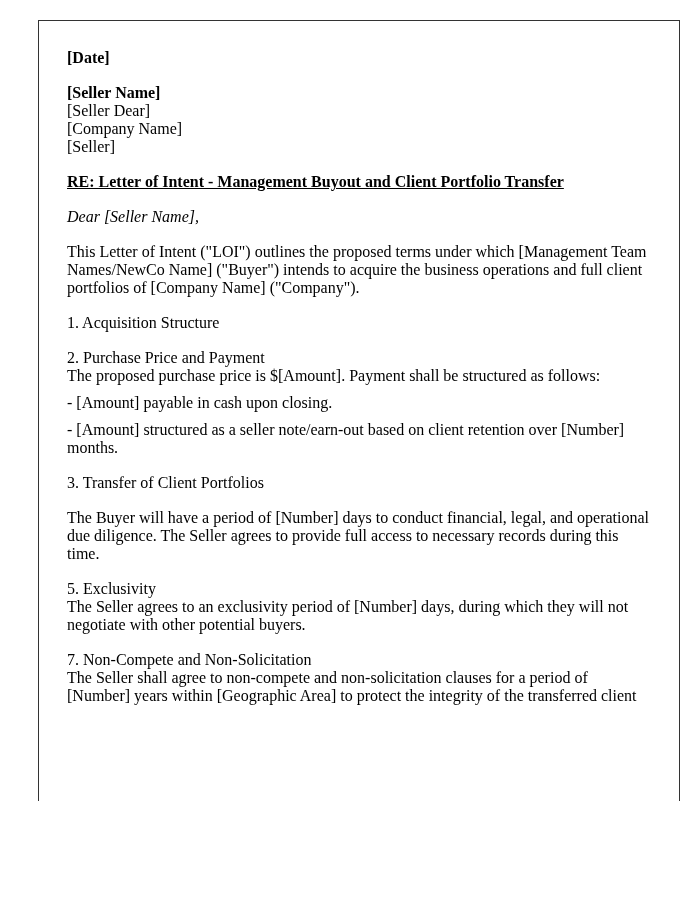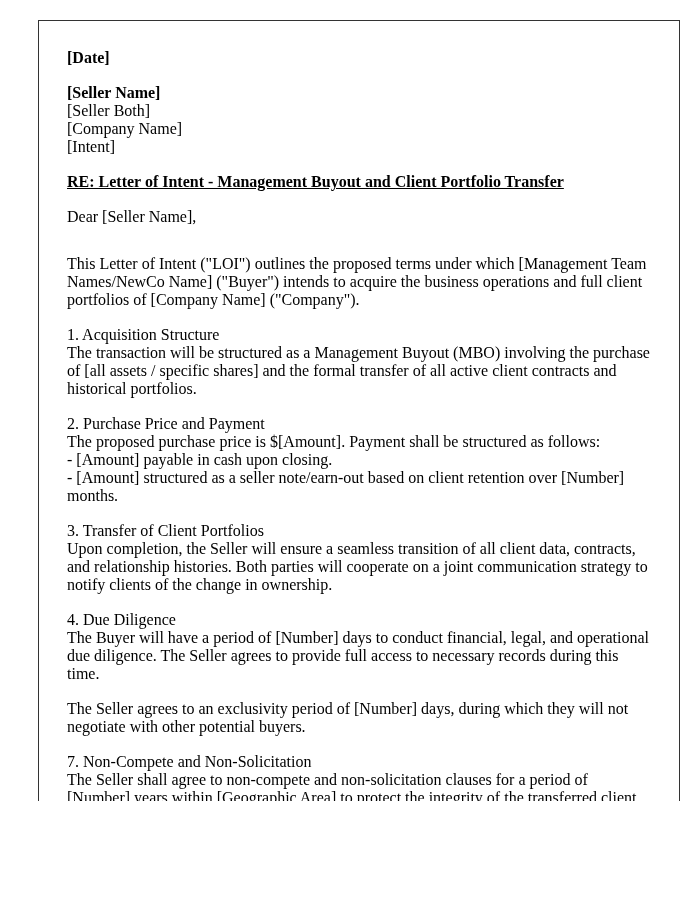--- a/index.html
+++ b/index.html
@@ -31,73 +31,71 @@
       min-height: 1000px;
       border: 1px solid #333333;
       padding: 28px 28px 28px 28px;
       background: #ffffff;
     }
     .line { display: block; }
     .bold { font-weight: bold; }
     .date-block { margin: 0 0 17px 0; }
     .address-block { margin: 0 0 17px 0; font-family: Liberation Serif, serif; }
     .subject { margin: 0 0 17px 0; font-weight: bold; text-decoration: underline; }
-    .salutation { margin: 0 0 29px 0; }
+    .salutation { margin: 0 0 17px 0; font-style: italic; }
     .intro { margin: 0 0 17px 0; }
     .section { margin: 0 0 17px 0; }
     .section-title { font-weight: normal; display: block; }
     .section-body { display: block; }
-    .bullet { display: block; }
+    .bullet { display: block; margin-top: 9px; }
   </style>
 </head>
 <body>
 
 <div class="page-viewport">
   <div class="page">
 
     <div class="date-block">
       <span class="line bold">[Date]</span>
     </div>
 
     <div class="address-block">
       <span class="line bold">[Seller Name]</span>
-      <span class="line">[Seller Both]</span>
+      <span class="line">[Seller Dear]</span>
       <span class="line">[Company Name]</span>
-      <span class="line">[Intent]</span>
+      <span class="line">[Seller]</span>
     </div>
 
     <div class="subject">RE: Letter of Intent - Management Buyout and Client Portfolio Transfer</div>
 
     <div class="salutation">Dear [Seller Name],</div>
 
     <div class="intro">This Letter of Intent ("LOI") outlines the proposed terms under which [Management Team Names/NewCo Name] ("Buyer") intends to acquire the business operations and full client portfolios of [Company Name] ("Company").</div>
 
     <div class="section">
       <span class="section-title">1. Acquisition Structure</span>
-      <span class="section-body">The transaction will be structured as a Management Buyout (MBO) involving the purchase of [all assets / specific shares] and the formal transfer of all active client contracts and historical portfolios.</span>
     </div>
 
     <div class="section">
       <span class="section-title">2. Purchase Price and Payment</span>
       <span class="section-body">The proposed purchase price is $[Amount]. Payment shall be structured as follows:</span>
       <span class="bullet">- [Amount] payable in cash upon closing.</span>
       <span class="bullet">- [Amount] structured as a seller note/earn-out based on client retention over [Number] months.</span>
     </div>
 
     <div class="section">
       <span class="section-title">3. Transfer of Client Portfolios</span>
-      <span class="section-body">Upon completion, the Seller will ensure a seamless transition of all client data, contracts, and relationship histories. Both parties will cooperate on a joint communication strategy to notify clients of the change in ownership.</span>
     </div>
 
     <div class="section">
-      <span class="section-title">4. Due Diligence</span>
       <span class="section-body">The Buyer will have a period of [Number] days to conduct financial, legal, and operational due diligence. The Seller agrees to provide full access to necessary records during this time.</span>
     </div>
 
     <div class="section">
+      <span class="section-title">5. Exclusivity</span>
       <span class="section-body">The Seller agrees to an exclusivity period of [Number] days, during which they will not negotiate with other potential buyers.</span>
     </div>
 
     <div class="section">
       <span class="section-title">7. Non-Compete and Non-Solicitation</span>
       <span class="section-body">The Seller shall agree to non-compete and non-solicitation clauses for a period of [Number] years within [Geographic Area] to protect the integrity of the transferred client</span>
     </div>
 
   </div>
 </div>

